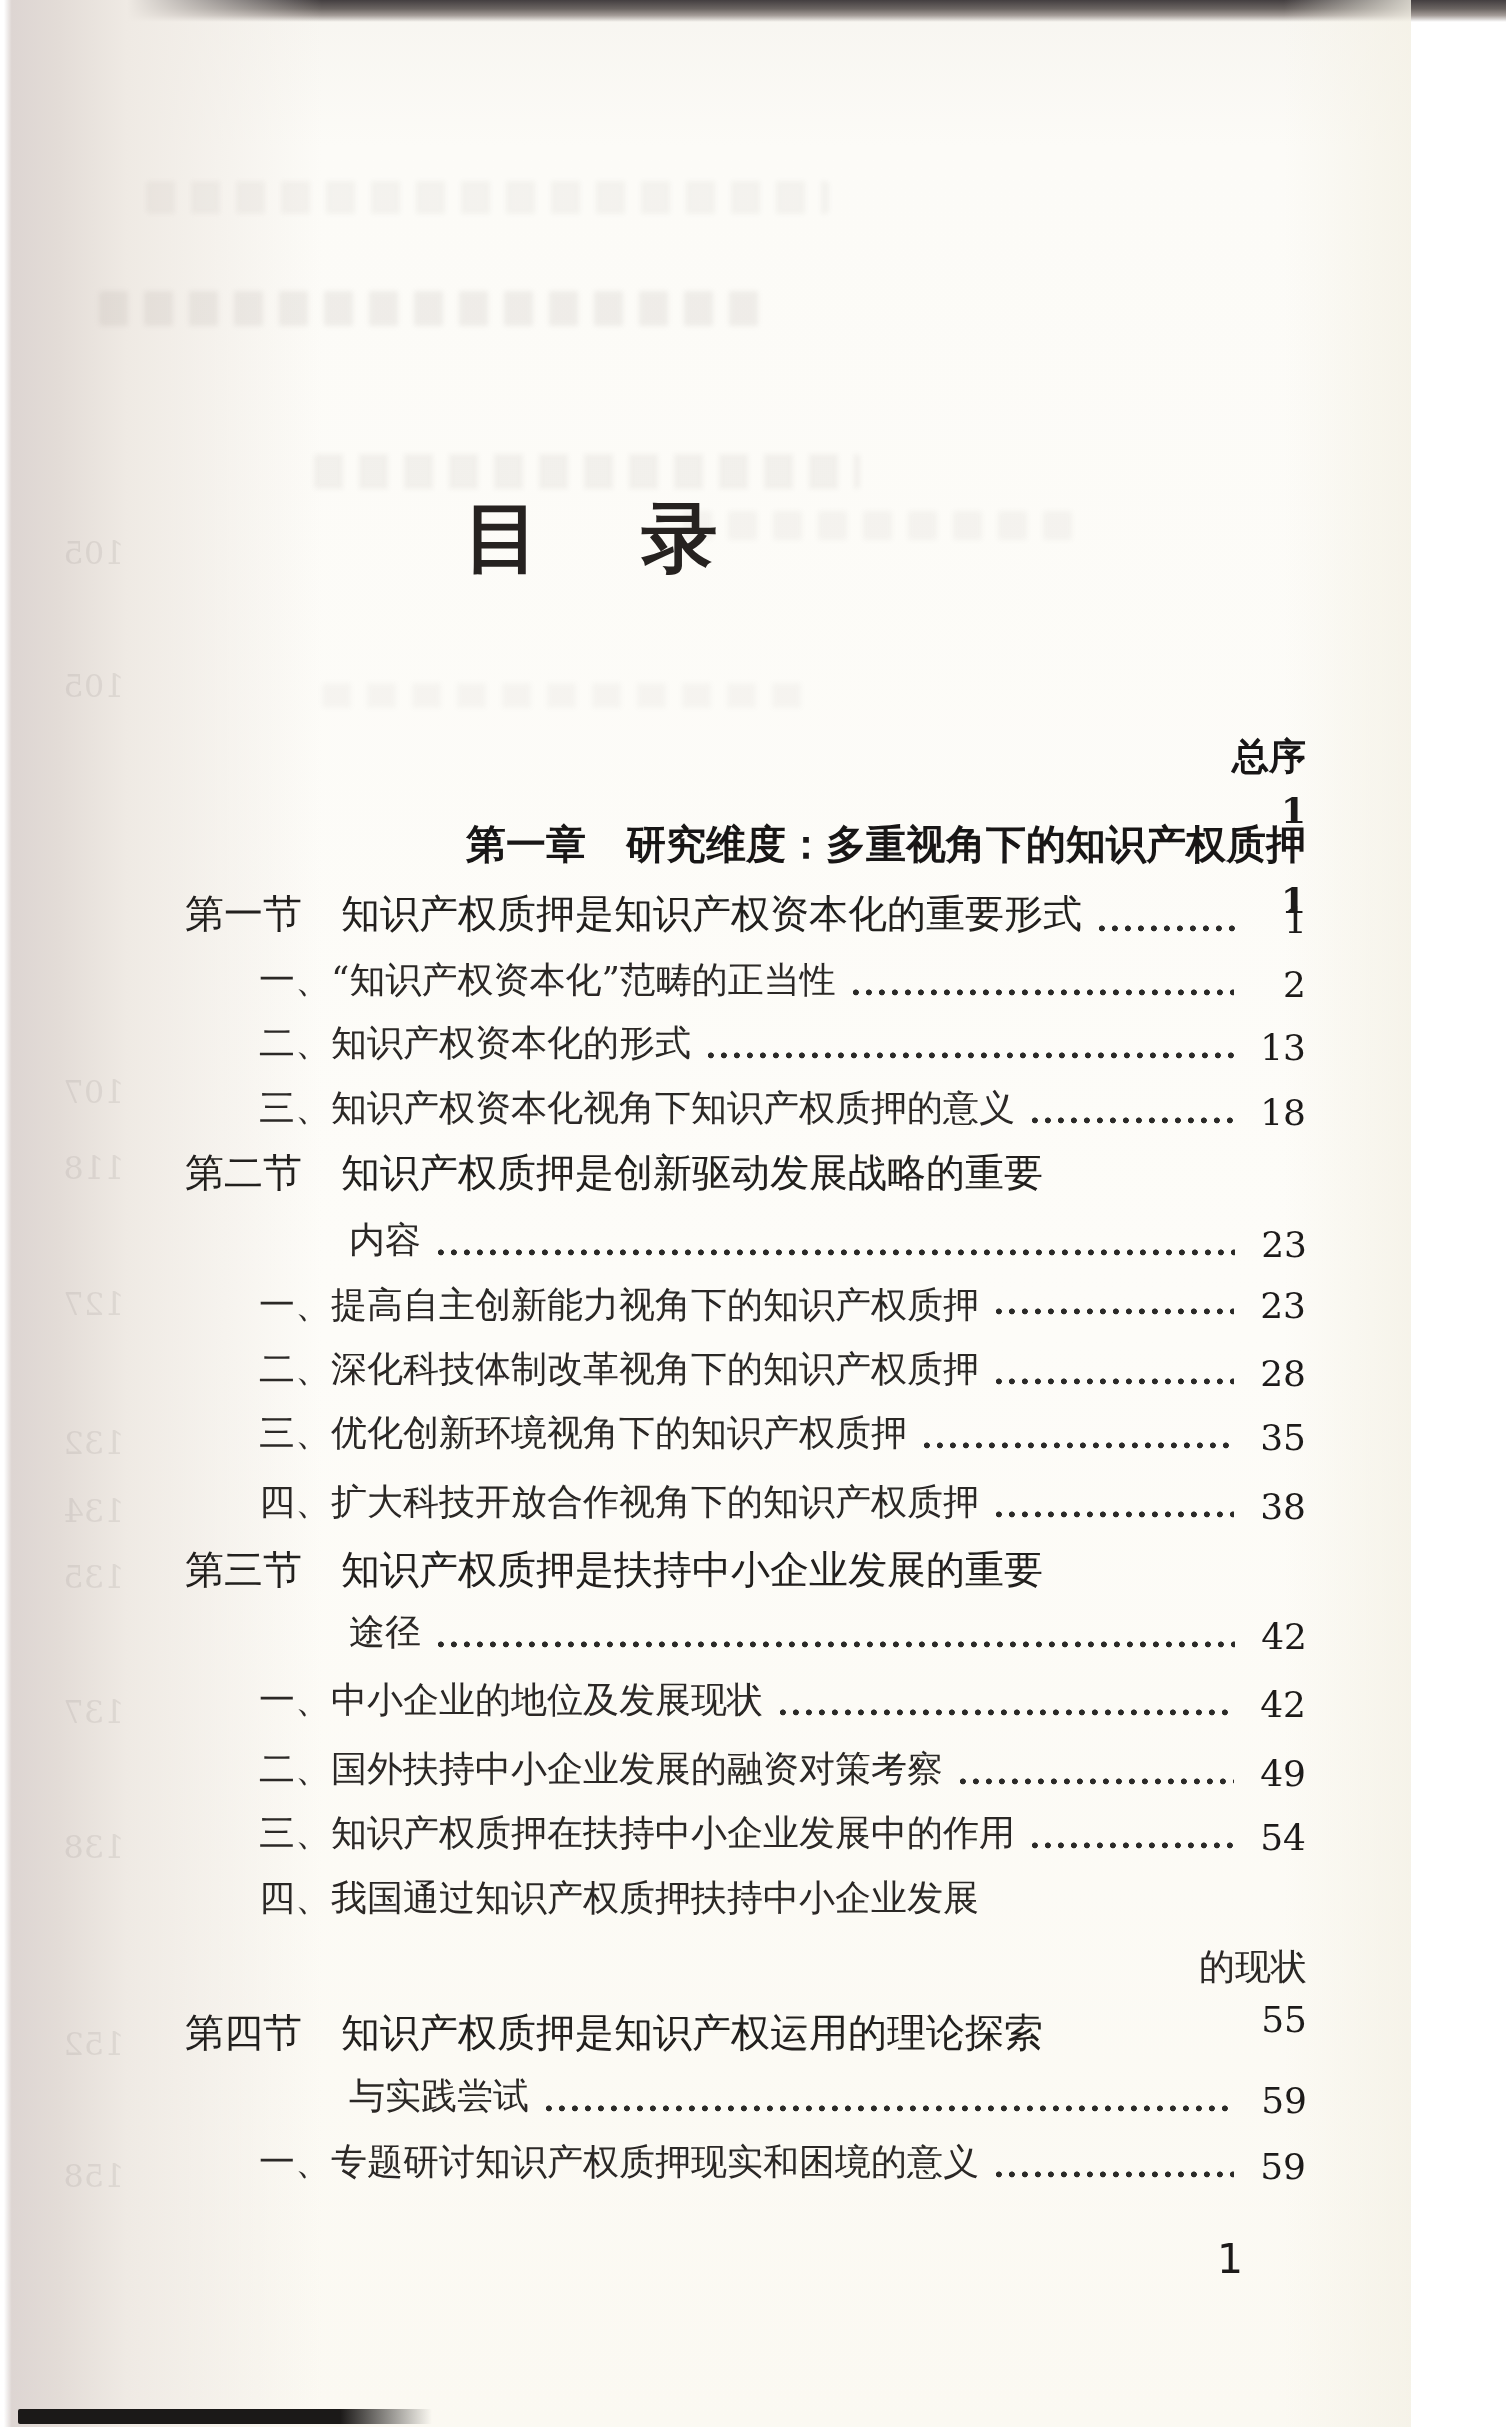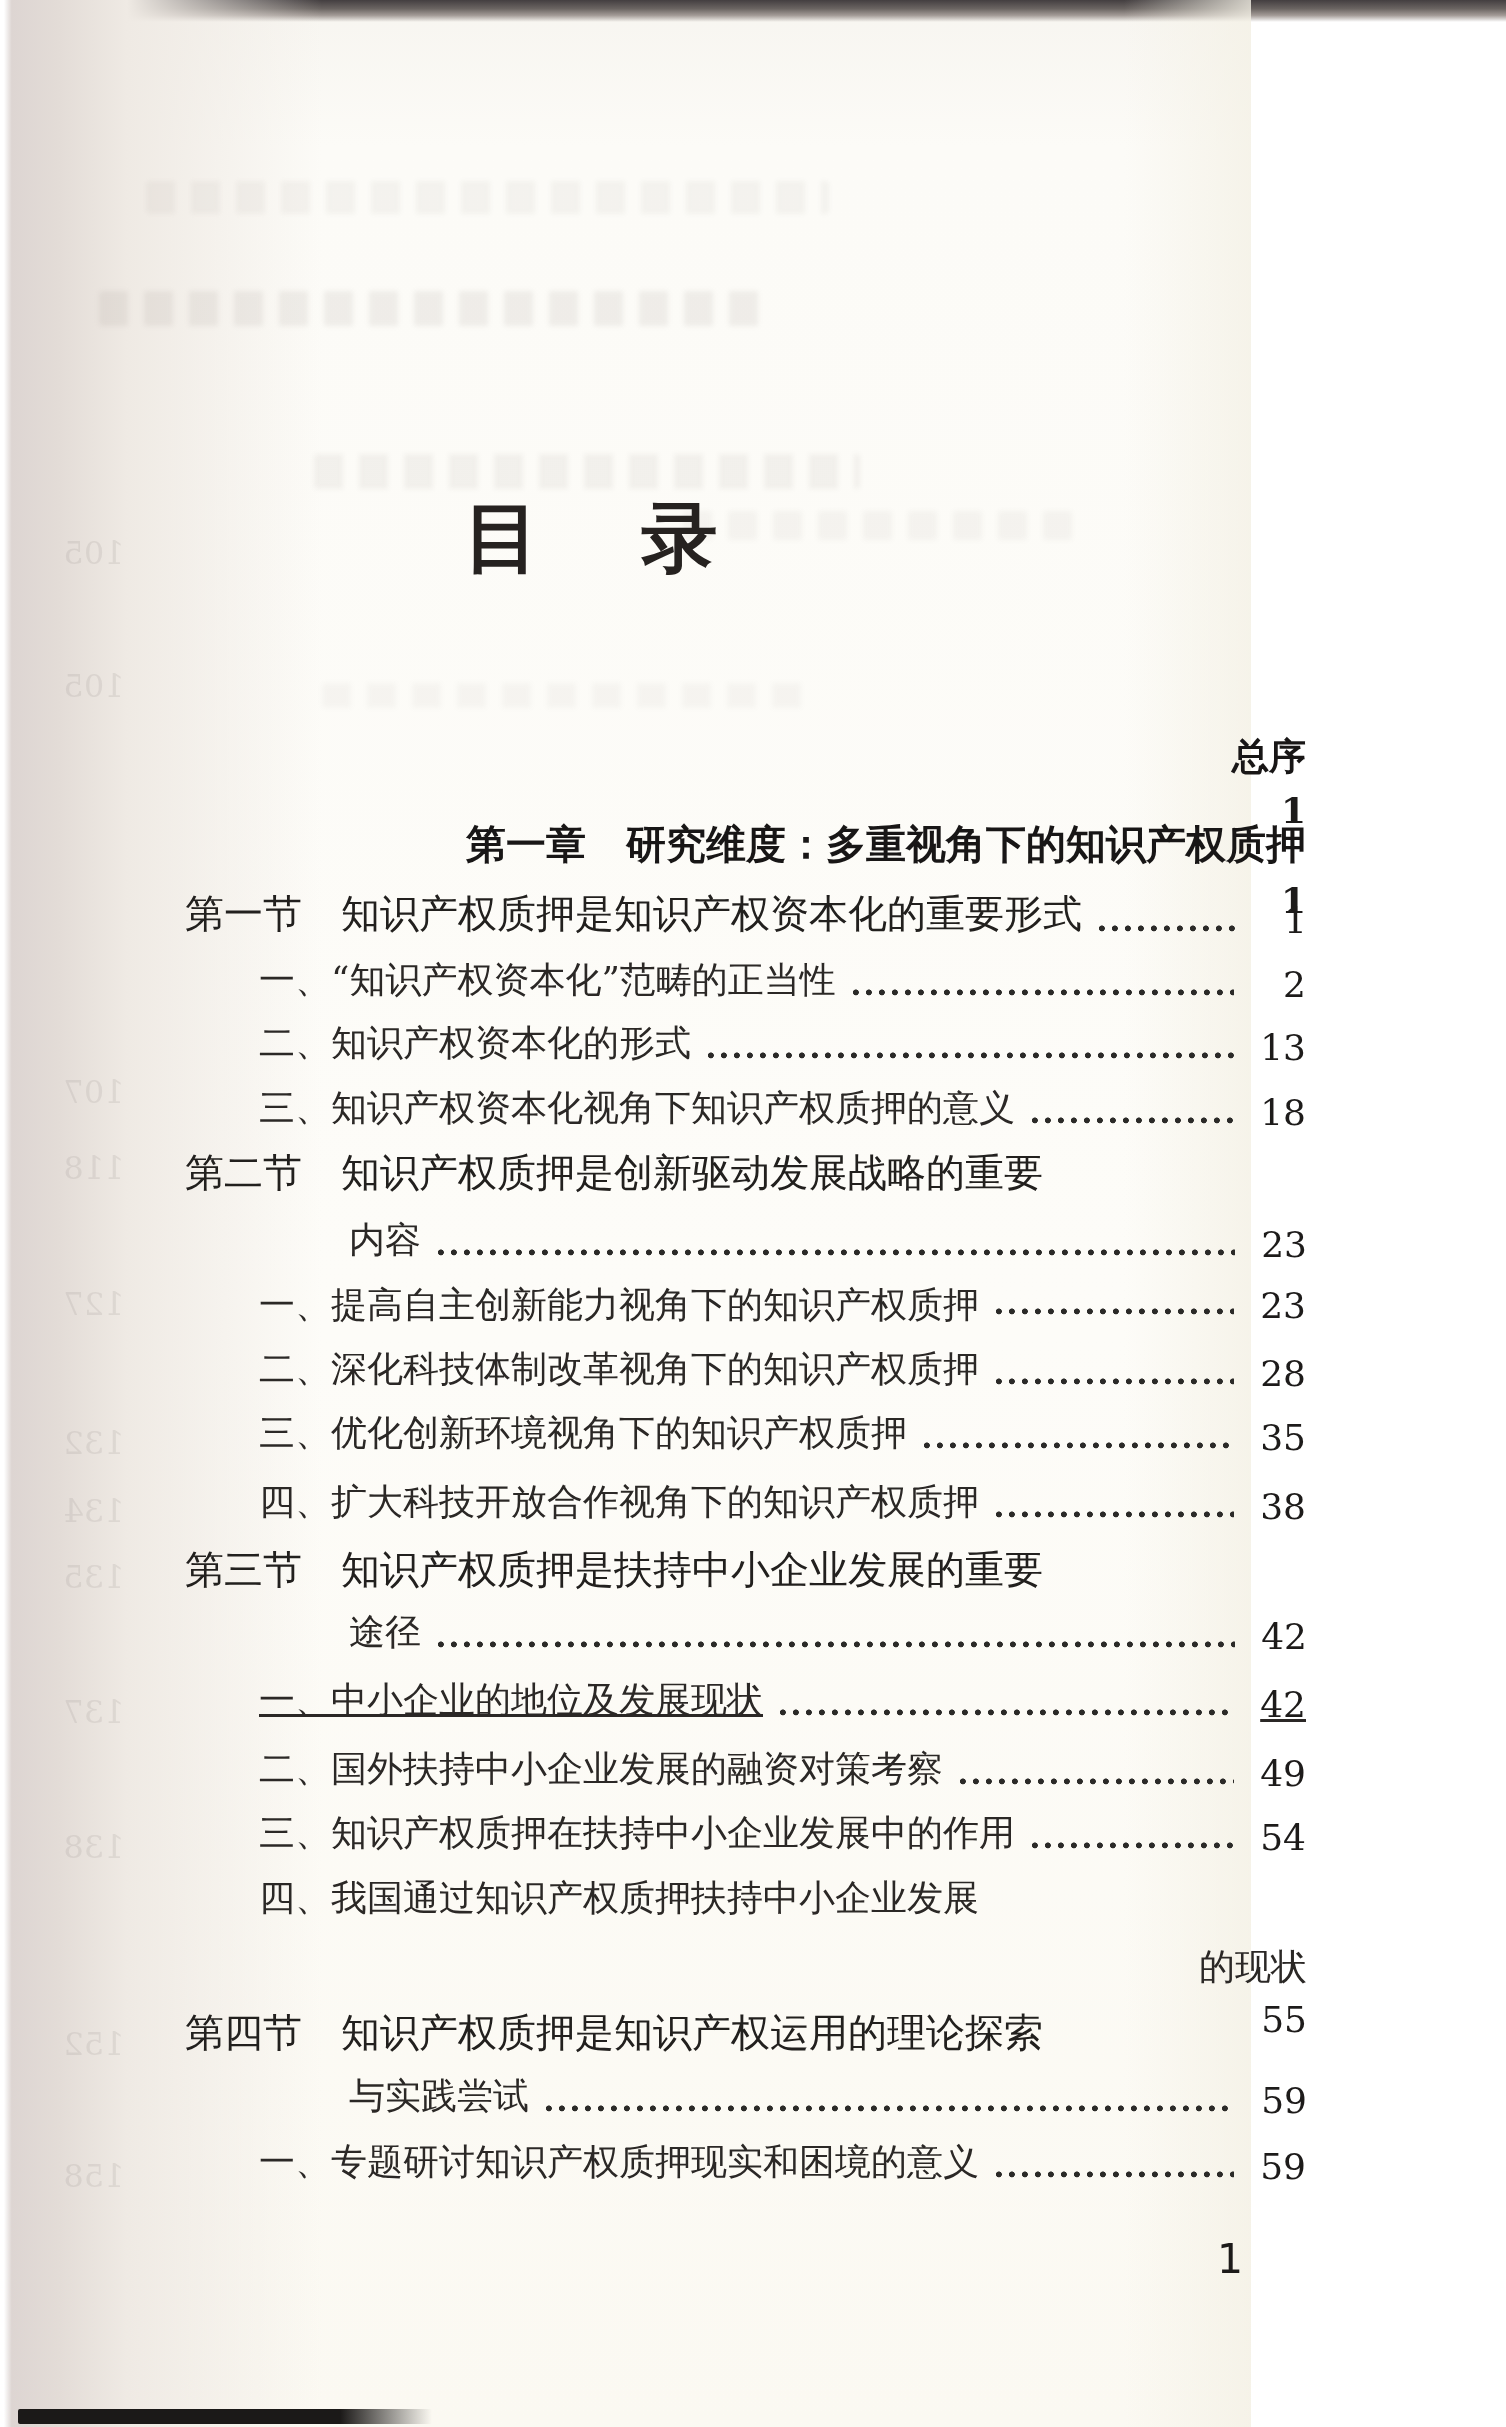--- a/index.html
+++ b/index.html
@@ -1,20 +1,20 @@
 <!DOCTYPE html>
 <html><head>
 <meta charset="utf-8">
 <style>
   html,body{margin:0;padding:0;}
   body{width:1507px;height:2427px;overflow:hidden;
        font-family:"DejaVu Serif","Liberation Serif",serif;}
-  #page{position:relative;width:1251px;height:2427px;
+  #page{position:relative;width:1403px;height:2427px;
         background:linear-gradient(180deg,#f7f5f0 0%,#fcfbf7 6%,#fdfcf8 55%,#fbf9f2 100%);
-        color:#1f1d1c;}
+        color:#1f1d1c;padding-left:8px;}
   
   #top-edge{position:absolute;left:0;top:0;width:1507px;height:21.5px;
         background:linear-gradient(180deg,#433e40 0%,#6b6562 40%,#a39b97 70%,rgba(252,251,247,0) 100%);}
   #gutter{position:absolute;left:0;top:0;width:332px;height:2427px;
         background:linear-gradient(90deg,#ffffff 0px,#ffffff 3.9px,#ddd5d2 11.7px,#e3dcd7 59px,#efeae4 127px,rgba(252,251,247,0) 322px);}
   #right-edge{position:absolute;right:0;top:0;width:127px;height:2427px;
         background:linear-gradient(270deg,#f4f1e6 0%,rgba(252,251,247,0) 100%);opacity:.8;}
   #bottom-bar{position:absolute;left:17.6px;top:2409px;width:419px;height:14.6px;border-radius:2px;
         background:linear-gradient(90deg,#15� 0,#1b1918 0,#1b1918 322px,rgba(27,25,24,0) 414px);}
   
@@ -144,21 +144,21 @@
   <div class="row section" style="top:1543px;left:185px;width:1122px;">
     <span class="label">第三节　知识产权质押是扶持中小企业发展的重要</span>
   </div>
 
   <div class="row item" style="top:1608px;left:349px;width:958px;">
     <span class="label">途径</span>
     <span class="dots"></span>
     <span class="pn">42</span>
   </div>
 
-  <div class="row item" style="top:1676px;left:259px;width:1047px;text-decoration:underline;">
+  <div class="row item" style="top:1676px;left:259px;width:1047px;">
     <span class="label">一、中小企业的地位及发展现状</span>
     <span class="dots"></span>
     <span class="pn">42</span>
   </div>
 
   <div class="row item" style="top:1745px;left:259px;width:1047px;">
     <span class="label">二、国外扶持中小企业发展的融资对策考察</span>
     <span class="dots"></span>
     <span class="pn">49</span>
   </div>

